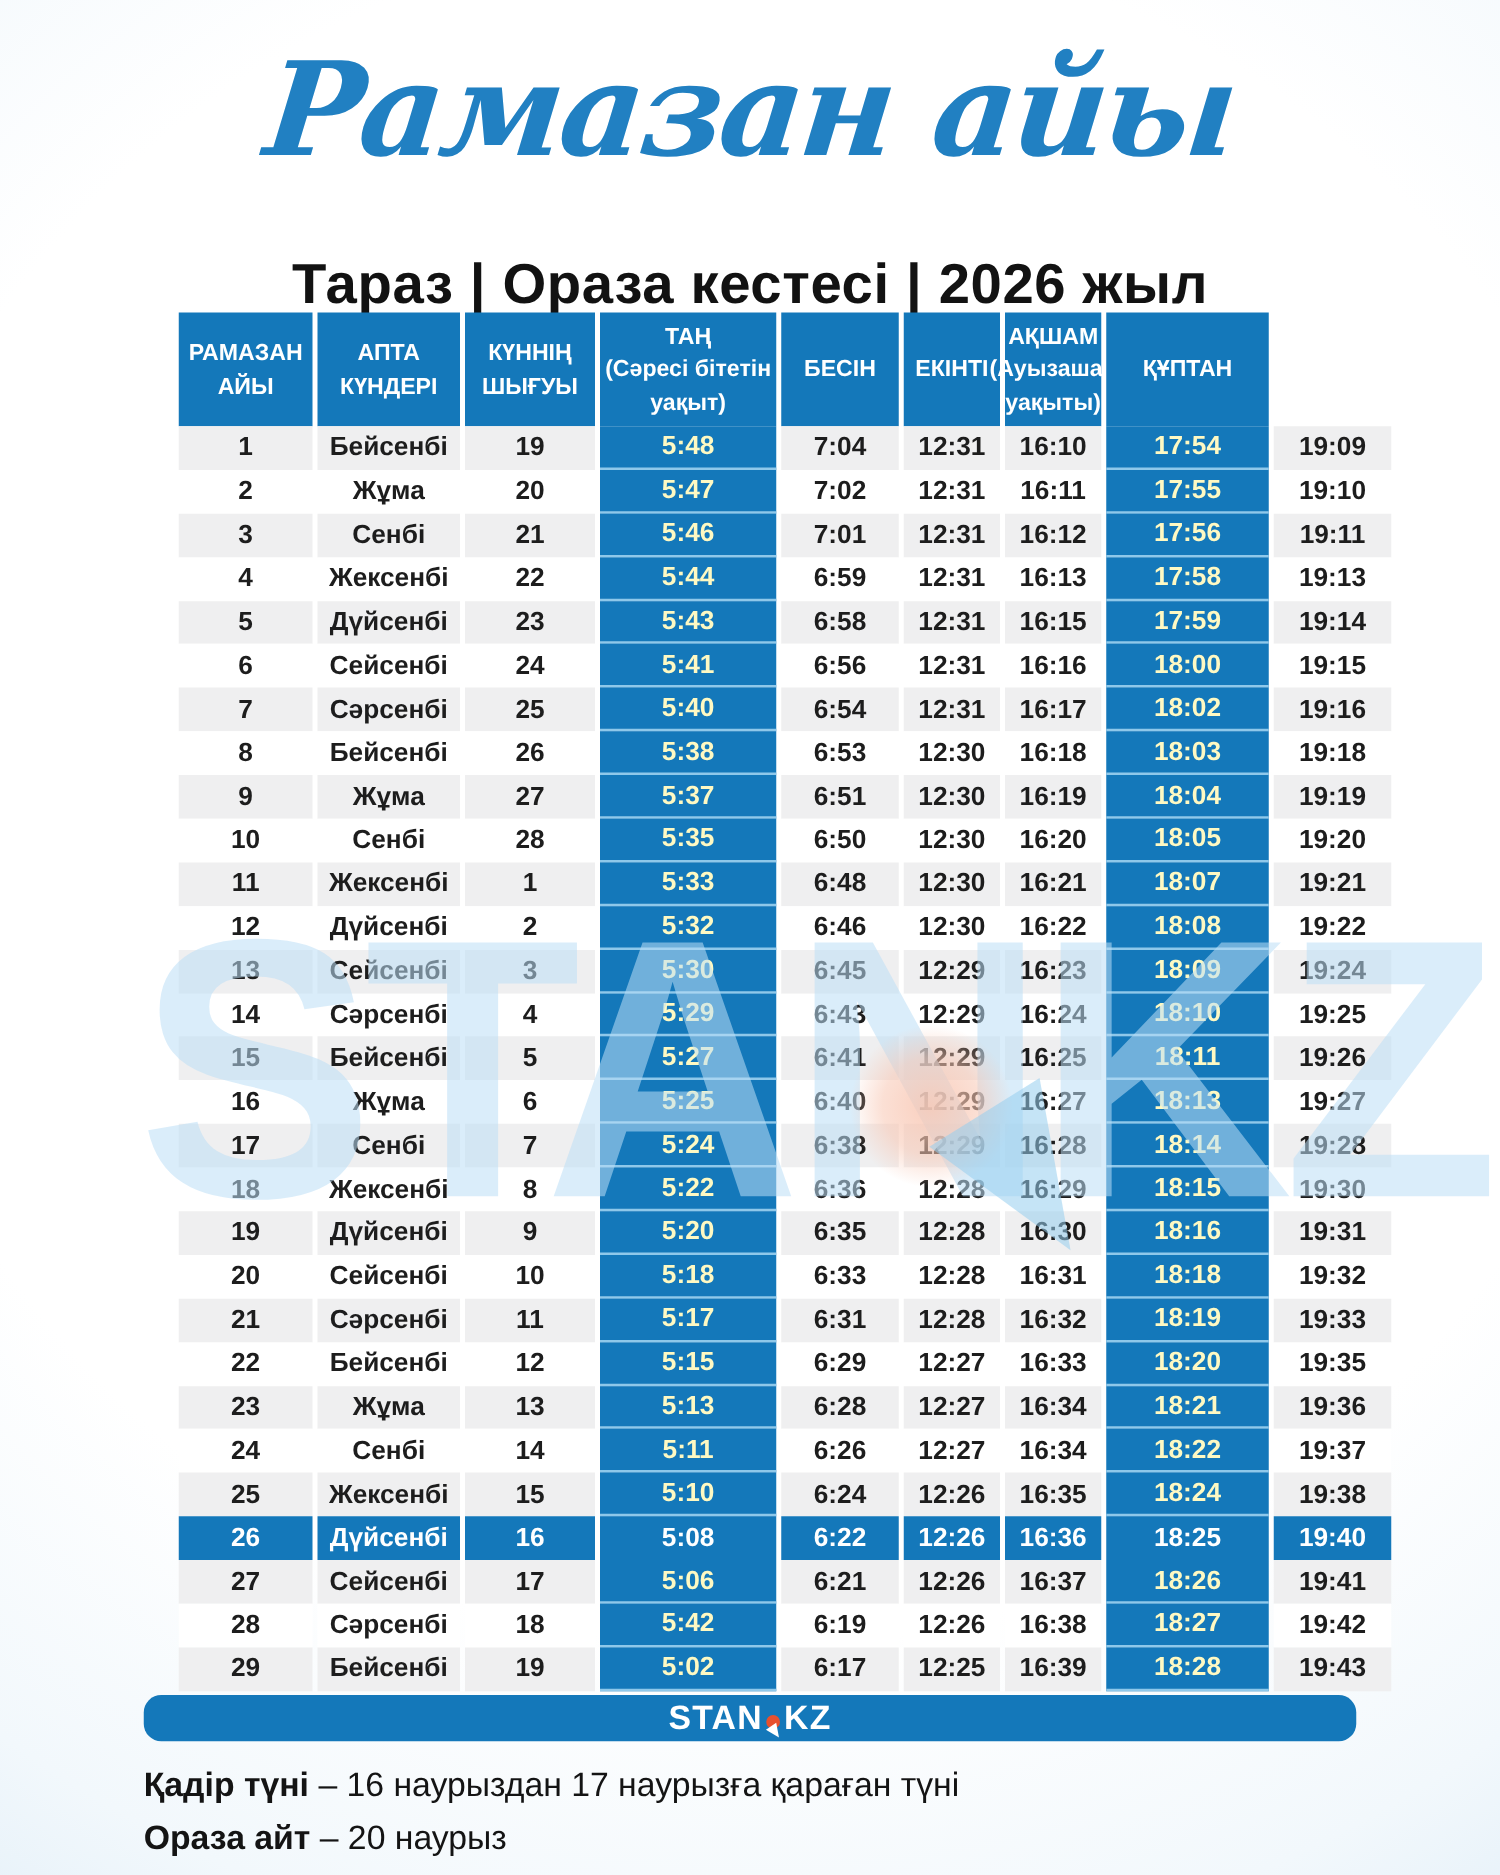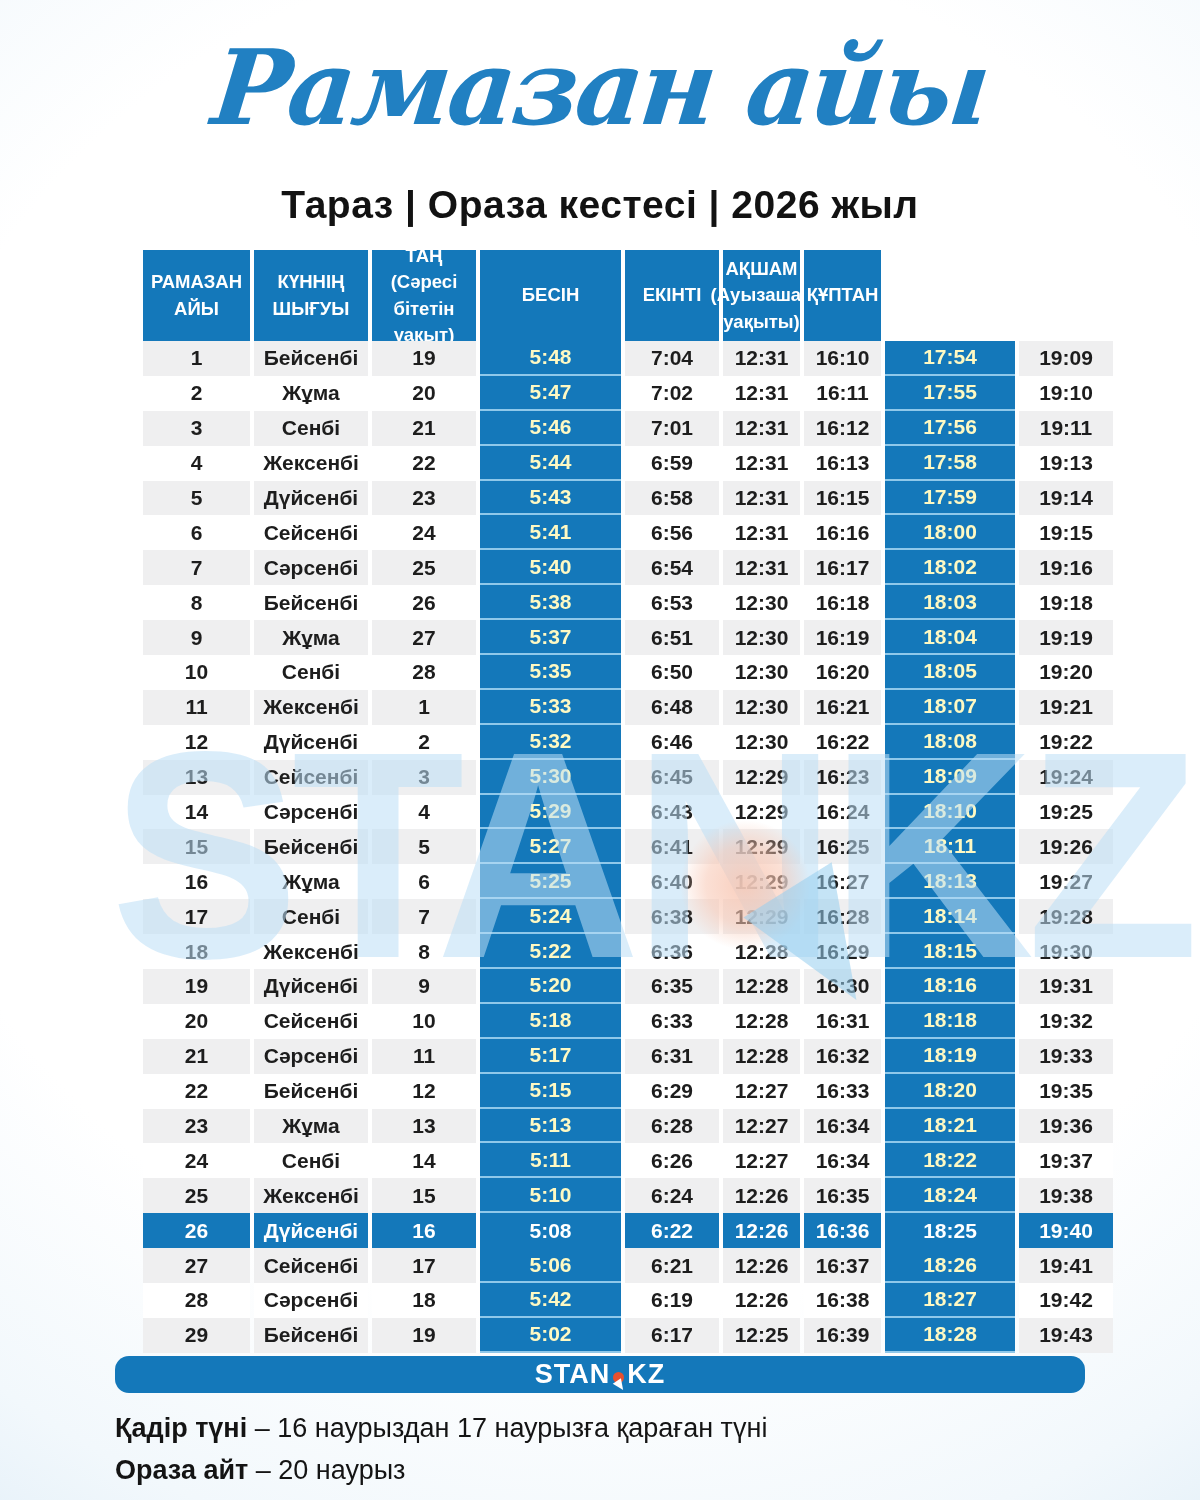--- a/index.html
+++ b/index.html
@@ -20,23 +20,23 @@
     position:absolute; top:18px; left:0; width:100%;
     text-align:center;
     font-family:"DejaVu Serif", serif;
     font-style:italic; font-weight:bold;
     font-size:104px; line-height:1.35;
     color:#2180c2;
     letter-spacing:-3px;
     transform:skewX(-6deg);
   }
   .subtitle {
-    position:absolute; top:183px; left:0; width:100%;
+    position:absolute; top:201px; left:0; width:100%;
     text-align:center;
-    font-size:39px; font-weight:bold; color:#121212;
+    font-size:45px; font-weight:bold; color:#121212;
     letter-spacing:0.5px;
   }
   
   .table-wrap { position:absolute; left:115px; top:250px; width:970px; }
   .grid-row {
     display:grid;
     grid-template-columns:107px 114px 104px 141px 94px 77px 77px 130px 94px;
     column-gap:4px;
     padding-left:28px;
   }
@@ -122,20 +122,23 @@
 <div class="page">
 
   <div class="title">Рамазан айы</div>
 
   <div class="subtitle">Тараз | Ораза кестесі | 2026 жыл</div>
 
   <div class="table-wrap">
     <div class="thead grid-row" id="thead">
         <div class="cell">
           <div>РАМАЗАН<br>АЙЫ</div>
+        </div>
+        <div class="cell">
+          <div>АПТА<br>КҮНДЕРІ</div>
         </div>
         <div class="cell">
           <div>КҮННІҢ<br>ШЫҒУЫ</div>
         </div>
         <div class="cell">
           <div>ТАҢ<br>(Сәресі бітетін<br>уақыт)</div>
         </div>
         <div class="cell">
           <div>БЕСІН</div>
         </div>

